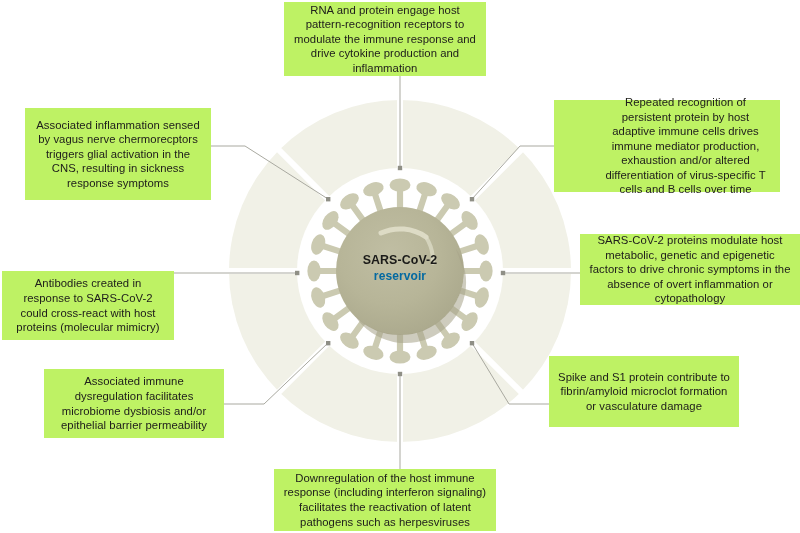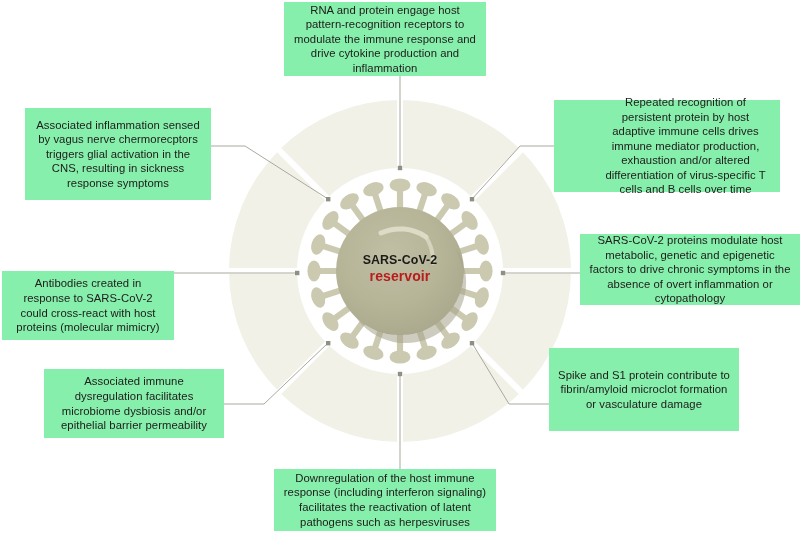--- a/index.html
+++ b/index.html
@@ -29,38 +29,38 @@
     left: 0;
     top: 0;
     width: 800px;
     height: 533px;
   }
 
   
   .callout {
     position: absolute;
     box-sizing: border-box;
-    background: #86efac;
+    background: #bef264;
     color: #20201c;
     font-size: 11.3px;
     line-height: 14.6px;
     text-align: center;
     display: flex;
     align-items: center;
     justify-content: center;
     padding: 6px 9px;
     letter-spacing: 0.05px;
   }
   .callout span { display: block; }
 
   
   .c-top      { left: 284px; top: 2px;   width: 202px; height: 74px; }
   .c-topright { left: 554px; top: 100px; width: 226px; height: 92px; padding-left: 46px; }
   .c-right    { left: 580px; top: 234px; width: 220px; height: 71px; }
-  .c-botright { left: 549px; top: 348px; width: 190px; height: 83px; }
+  .c-botright { left: 549px; top: 356px; width: 190px; height: 71px; }
   .c-bottom   { left: 274px; top: 469px; width: 222px; height: 62px; }
   .c-botleft  { left: 44px;  top: 369px; width: 180px; height: 69px; }
   .c-left     { left: 2px;   top: 239px; width: 172px; height: 69px; margin-top: 32px; }
   .c-topleft  { left: 25px;  top: 108px; width: 186px; height: 92px; }
 
   
   #center-label {
     position: absolute;
     left: 330px;
     top: 252px;
@@ -71,23 +71,23 @@
   }
   #center-label .l1 {
     display: block;
     font-size: 12.4px;
     font-weight: bold;
     color: #1a1a18;
     letter-spacing: 0.1px;
   }
   #center-label .l2 {
     display: block;
-    font-size: 14px;
+    font-size: 12px;
     font-weight: bold;
-    color: #b91c1c;
+    color: #0369a1;
     letter-spacing: 0.1px;
   }
 </style>
 </head>
 <body>
 
 <div id="diagram">
 
   <svg id="wheel" viewBox="0 0 800 533">
     <defs>

